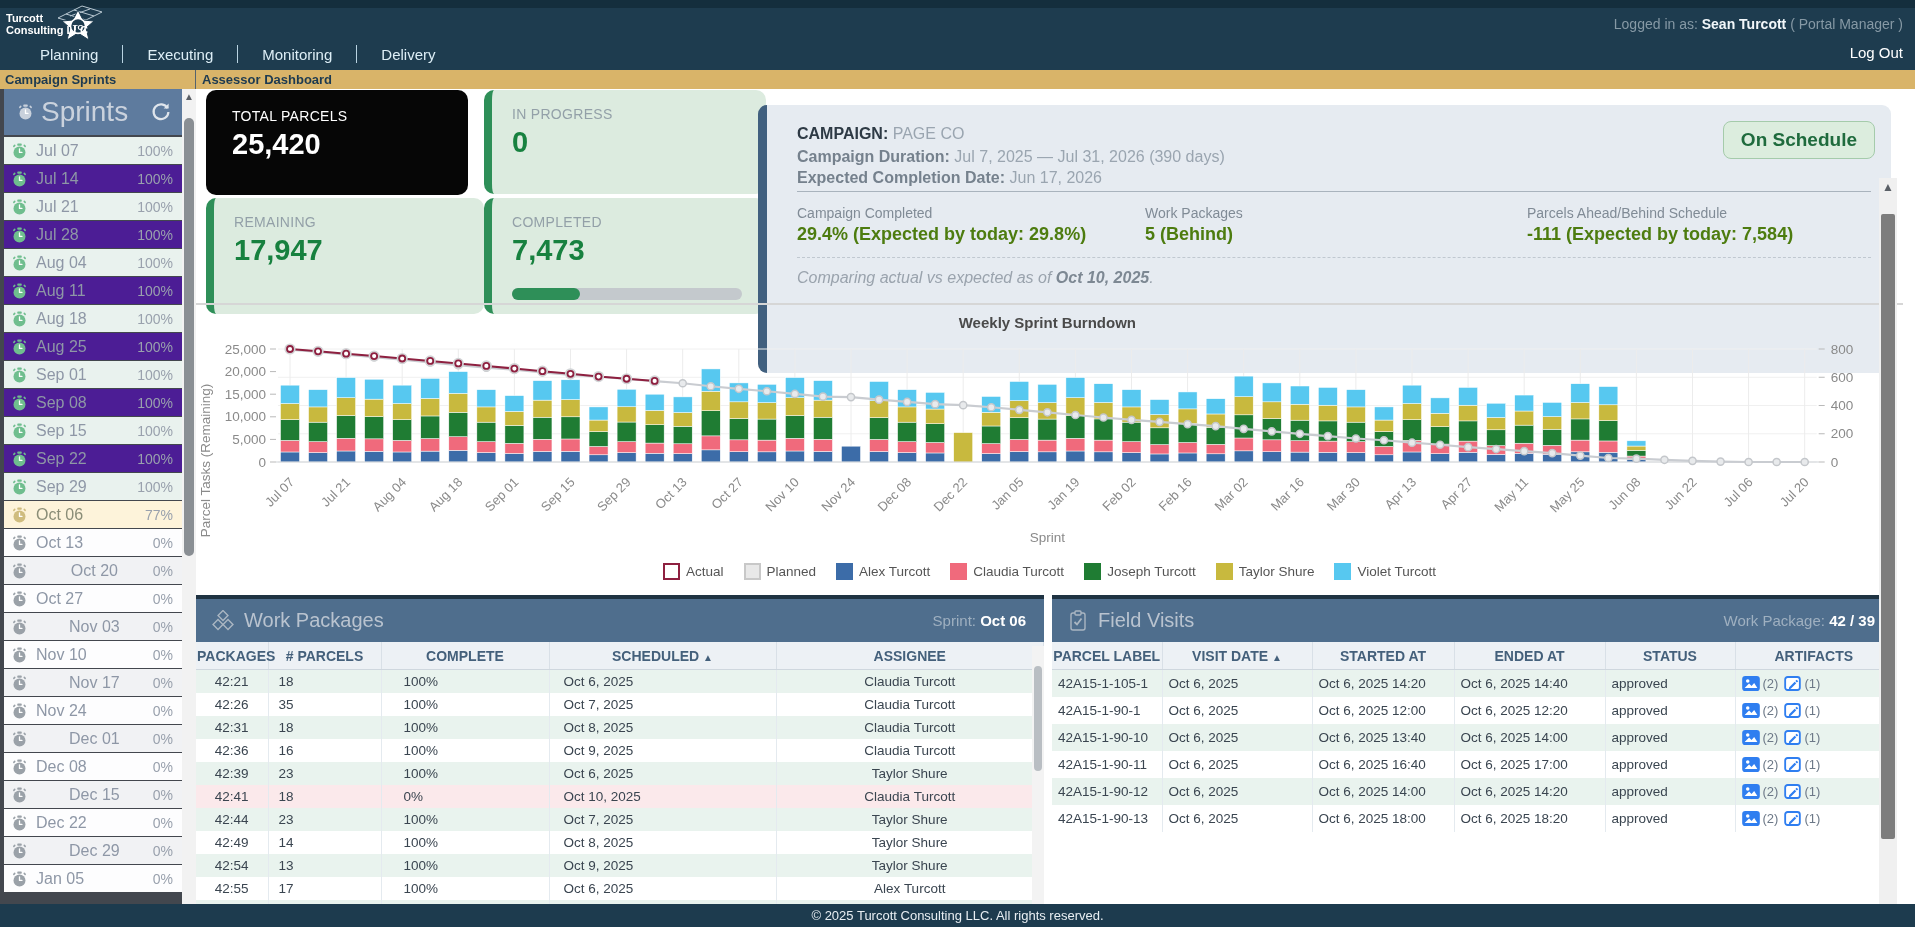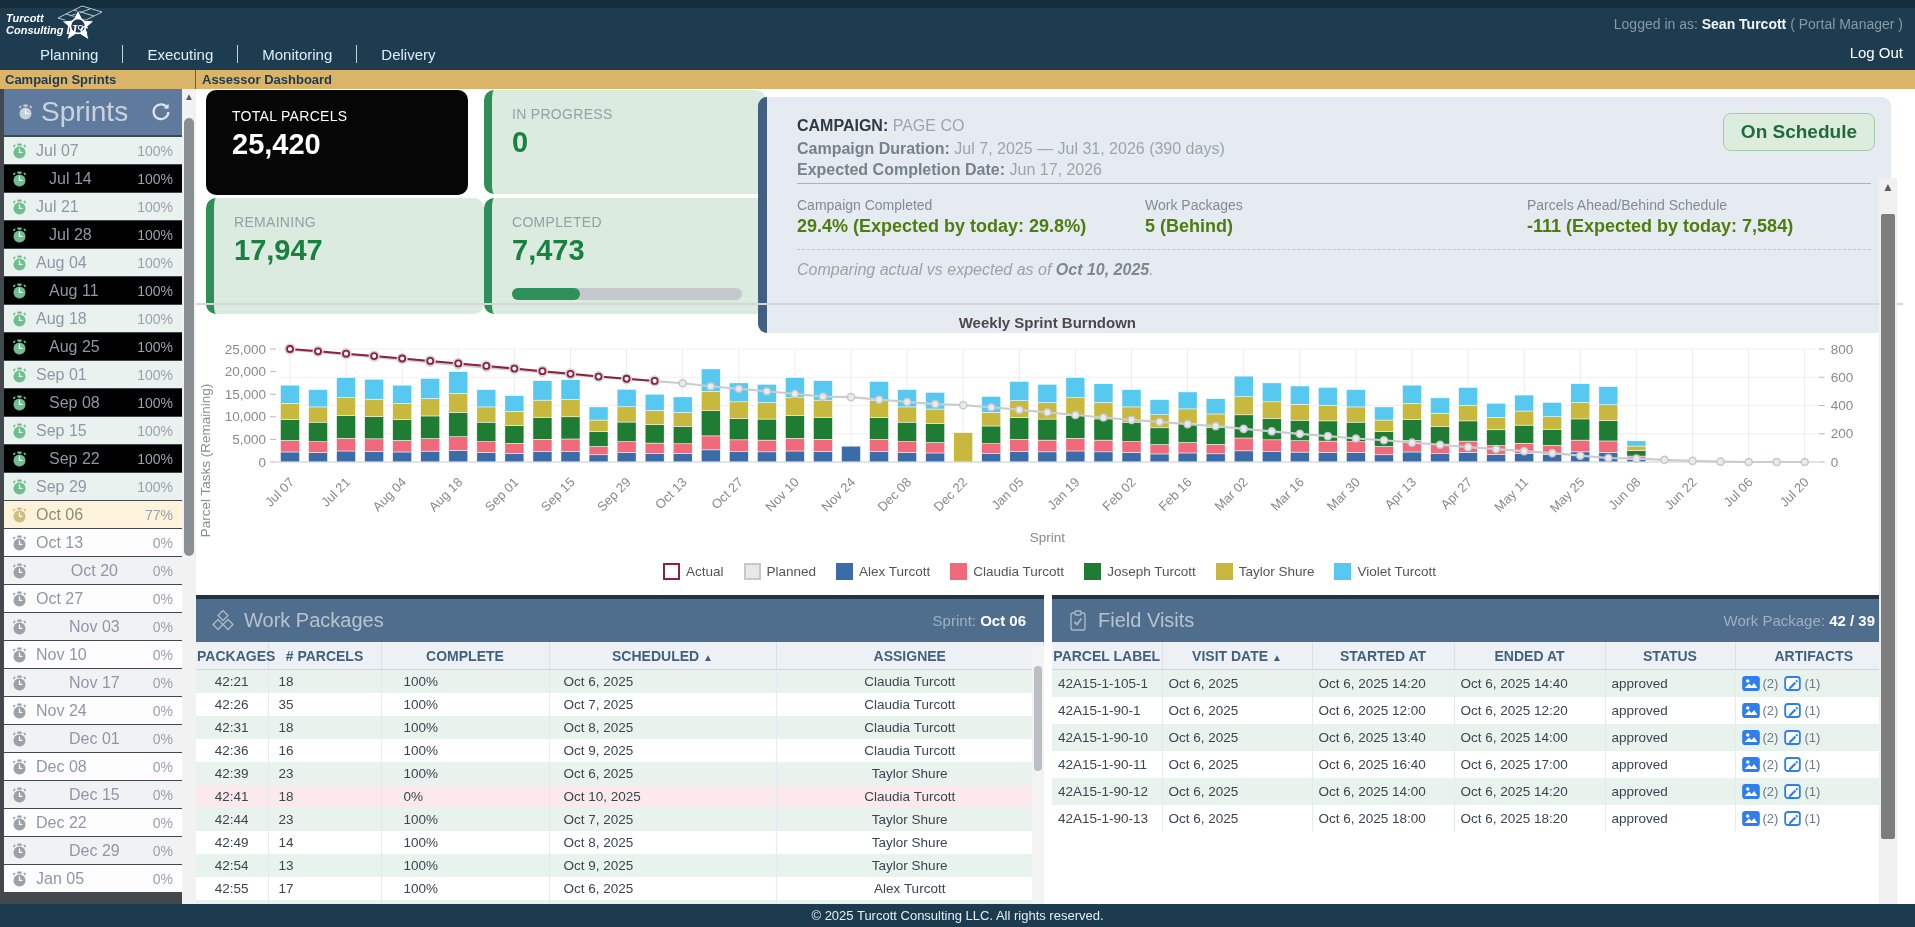--- a/index.html
+++ b/index.html
@@ -1,21 +1,21 @@
 <!DOCTYPE html>
 <html><head>
 <meta charset="utf-8">
 <style>
   html,body{margin:0;padding:0;background:#c9ced4;}
   #screen{position:relative;width:1915px;height:927px;overflow:hidden;background:#fff;
     font-family:"Liberation Sans",sans-serif;-webkit-font-smoothing:antialiased;}
   
   .topbar{position:absolute;left:0;top:0;width:1915px;height:70px;background:#1e3c4f;}
   .topstrip{position:absolute;left:0;top:0;width:1915px;height:8px;background:#142e3d;}
-  .company{position:absolute;left:6px;top:12px;color:#fff;font-size:11px;font-weight:bold;line-height:12px;z-index:3;font-style:italic;}
+  .company{position:absolute;left:6px;top:12px;color:#fff;font-size:11px;font-weight:bold;line-height:12px;z-index:3;}
   .tc-star{position:absolute;left:52px;top:2px;z-index:2;}
   .fa-logo{position:absolute;left:102px;top:7px;height:32px;display:flex;align-items:stretch;
     border:1px solid #8fa9bc;z-index:1;}
   .fa-fast{background:#54748f;color:#173c5c;font-size:27px;font-weight:bold;font-style:italic;
     padding:0 6px 0 10px;display:flex;align-items:center;}
   .fa-assessor{color:#b3dcf2;font-size:27px;font-weight:bold;padding:0 12px 0 4px;display:flex;align-items:center;}
   .mainnav{position:absolute;left:16px;top:42px;display:flex;align-items:center;height:24px;}
   .nav-item{color:#ddeef6;font-size:15px;padding:0 24px;cursor:pointer;}
   .nav-sep{width:1px;height:18px;background:#b9d3e2;}
   .login-info{position:absolute;right:12px;top:16px;font-size:14px;color:#8699a5;text-align:right;}
@@ -29,39 +29,39 @@
   .sidebar{position:absolute;left:0;top:89px;width:196px;height:815px;background:#43474e;}
   .sprints-header{position:absolute;left:4px;top:0;width:178px;height:46px;background:#5e7b9e;
     display:flex;align-items:center;color:#cad2dd;}
   .sprints-title{font-size:28px;margin-left:8px;flex:1;}
   .refresh-btn{margin-right:10px;cursor:pointer;display:flex;}
   #sprint-list{position:absolute;left:4px;top:48px;width:178px;}
   .sprint-row{height:27px;margin-bottom:1px;display:flex;align-items:center;cursor:pointer;}
   .sprint-row .sw{margin-left:8px;display:flex;}
   .sprint-date{font-size:16px;color:#8e97a6;margin-left:9px;flex:1;}
   .sprint-pct{font-size:14px;color:#99a1ad;margin-right:9px;}
-  .bg-done-a{background:#e9f2ee;} .bg-done-b{background:#000000;gap:13px;}
+  .bg-done-a{background:#e9f2ee;} .bg-done-b{background:#4c1d95;}
   .bg-cur{background:#fdf3da;} .bg-cur .sprint-date{color:#8a8d77;}
   .bg-fut-a{background:#f1f2f4;text-align:center;} .bg-fut-b{background:#fdfdfe;}
   .side-scroll{position:absolute;right:0;top:0;width:14px;height:815px;background:#f2f2f2;}
   .side-scroll .thumb{position:absolute;left:2px;top:29px;width:10px;height:438px;background:#8a8f94;border-radius:5px;}
   .scroll-arrow{position:absolute;left:0;top:2px;width:14px;text-align:center;font-size:10px;color:#5a5f66;}
   
   .main{position:absolute;left:196px;top:89px;width:1701px;height:815px;background:#fff;}
   .kpi{position:absolute;border-radius:10px;}
   .kpi .lbl{font-size:14px;letter-spacing:.3px;}
   .kpi .val{font-size:29px;font-weight:bold;margin-top:4px;}
   .kpi-dark{background:#060606;color:#fff;padding:18px 0 0 26px;}
   .kpi-green{background:#dcebdf;border-left:8px solid #2e8f58;padding:16px 0 0 20px;}
   .kpi-green .lbl{color:#93a0a8;}
   .kpi-green .val{color:#17813f;}
   .progress{position:absolute;left:20px;right:24px;bottom:14px;height:12px;background:#c4c9cd;border-radius:6px;}
   .progress .fill{height:12px;background:#2e8f58;border-radius:6px;}
   
-  .campaign{position:absolute;left:562px;top:8px;width:1124px;height:236px;background:#e6ebf1;
+  .campaign{position:absolute;left:562px;top:16px;width:1124px;height:268px;background:#e6ebf1;
     border-left:9px solid #41607f;border-radius:9px;}
   .camp-line{position:absolute;left:30px;font-size:16px;color:#9aa5b0;}
   .camp-line b{color:#75818d;}
   .camp-line .t1{color:#2e3a45;font-weight:bold;}
   .camp-div{position:absolute;left:30px;right:20px;top:86px;height:1px;background:#a9b3bd;}
   .camp-dash{position:absolute;left:30px;right:20px;top:152px;border-top:1px dashed #c0c8d0;}
   .stat-lbl{position:absolute;top:100px;font-size:14px;color:#808b96;}
   .stat-val{position:absolute;top:119px;font-size:18px;font-weight:bold;color:#4d7c0f;}
   .camp-note{position:absolute;left:30px;top:164px;font-size:16px;font-style:italic;color:#9aa3ad;}
   .camp-note b{color:#7d8893;}

